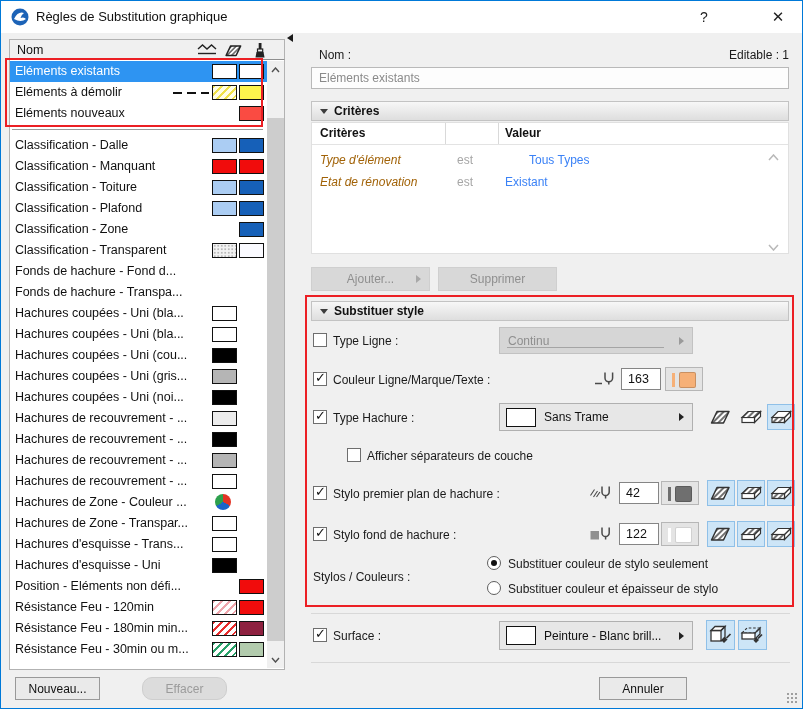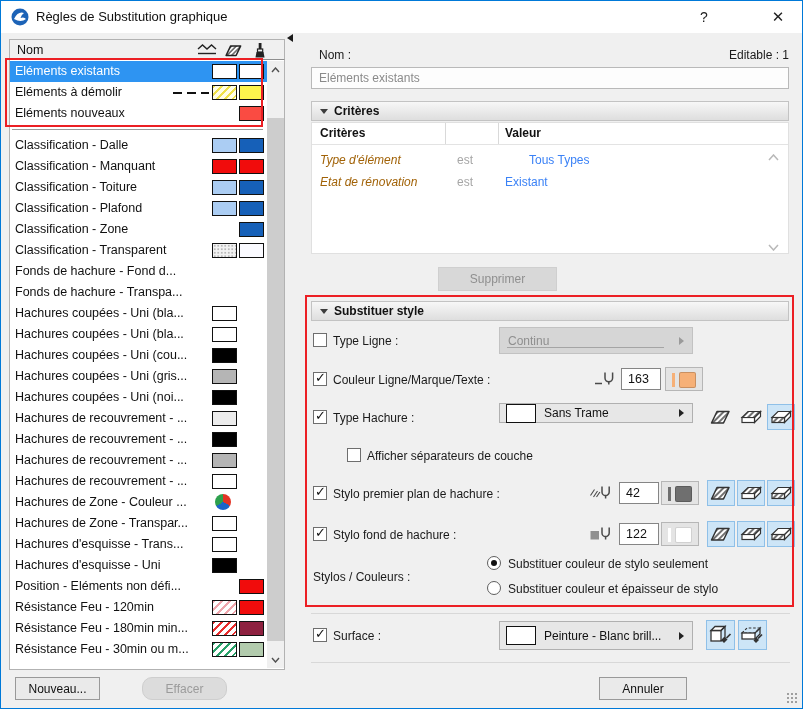--- a/index.html
+++ b/index.html
@@ -301,20 +301,24 @@
         </div>
       </div>
     <div class="chev" style="top:24px;"><svg width="11" height="7" viewBox="0 0 11 7">
           <polyline points="1,6 5.5,1 10,6" fill="none" stroke="#b8b8b8" stroke-width="1.5"></polyline>
         </svg></div>
     <div class="chev" style="top:114px;"><svg width="11" height="7" viewBox="0 0 11 7">
           <polyline points="1,1 5.5,6 10,1" fill="none" stroke="#b8b8b8" stroke-width="1.5"></polyline>
         </svg></div>
   </div>
 
+  <div class="gbtn" style="left:310px;top:266px;width:119px;">
+    <span>Ajouter...</span>
+      <span class="arr"></span>
+  </div>
   <div class="gbtn" style="left:437px;top:266px;width:119px;">Supprimer</div>
 
   <div class="secbar" style="top:300px;">
     <span class="tri"></span>
     <span class="sectitle">Substituer style</span>
   </div>
 
   <span class="chk" style="left:312px;top:332px;"></span>
   <span class="rlabel" style="left:332px;top:333px;">Type Ligne :</span>
   <div class="drop disabled" style="left:498px;top:326px;width:194px;height:27px;">
@@ -333,21 +337,21 @@
       </svg>
     </span>
   <input class="num" style="left: 620px; top: 367px;" readonly="" value="163">
   <span class="penbtn" style="left:664px;top:366px;">
       <i class="bar" style="background: rgb(246, 176, 119);"></i>
       <i class="chip" style="background: rgb(246, 176, 119);"></i>
     </span>
 
   <span class="chk checked" style="left:312px;top:409px;"></span>
   <span class="rlabel" style="left:332px;top:410px;">Type Hachure :</span>
-  <div class="drop" style="left:498px;top:402px;width:194px;height:20px;">
+  <div class="drop" style="left:498px;top:402px;width:194px;height:28px;">
     <span class="dswatch"></span>
     <span class="dtext">Sans Trame</span>
     <span class="darr"></span>
   </div>
   <span class="tgl" style="left:706px;top:403px;">
       <svg width="24" height="18" viewBox="0 0 24 18">
         <polygon points="2.5,15 8,3.5 20,3.5 14.5,15" fill="url(#diag)" stroke="#333" stroke-width="1.5" stroke-linejoin="round"></polygon>
       </svg>
     </span>
   <span class="tgl" style="left:736px;top:403px;">

